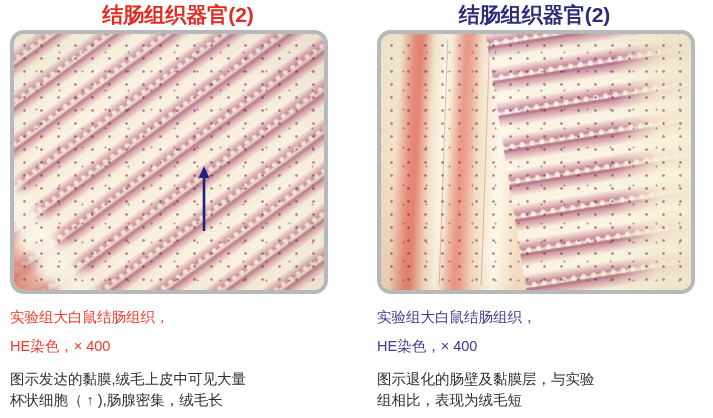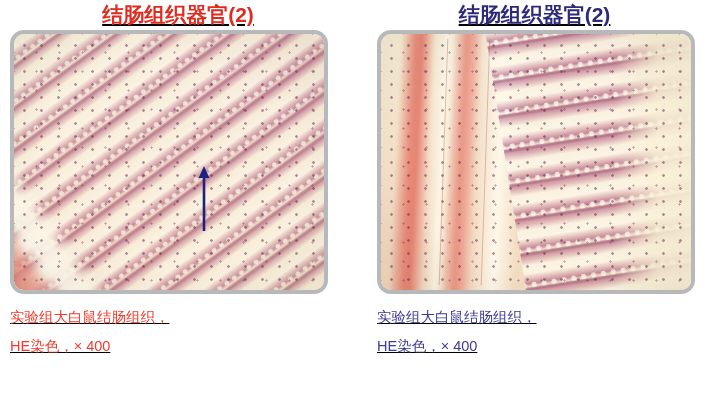--- a/index.html
+++ b/index.html
@@ -16,21 +16,20 @@
   }
   .board {
     display: flex;
     width: 713px;
     height: 418px;
   }
   .panel {
     width: 356px;
     position: relative;
     box-sizing: border-box;
-    text-decoration: underline;
   }
   .panel-right { width: 357px; }
 
   .panel-title {
     text-align: center;
     font-size: 21px;
     font-weight: bold;
     letter-spacing: 0px;
     line-height: 28px;
     height: 30px;
@@ -308,20 +307,22 @@
         <svg class="arrow-annot" viewBox="0 0 14 66">
           <line x1="7" y1="66" x2="7" y2="10" stroke="#1f2180" stroke-width="2.6"></line>
           <polygon points="7,1 12.4,13 1.6,13" fill="#1f2180"></polygon>
         </svg>
       </div>
     </div>
 
     <div class="caption caption-left">实验组大白鼠结肠组织，
 HE染色，× 400</div>
 
+    <div class="description">图示发达的黏膜,绒毛上皮中可见大量
+杯状细胞（ ↑ ),肠腺密集，绒毛长</div>
   </div>
 
   <div class="panel panel-right">
 
     <div class="panel-title title-right">结肠组织器官(2)</div>
 
     <div class="figure-wrap">
       <div class="slide">
         <div class="wash"></div>
         <div class="wall-band w1"></div>
@@ -335,15 +336,17 @@
         <div class="goblets-v"></div>
         <div class="lumen-fade"></div>
         <div class="nuclei"></div>
         <div class="vignette"></div>
       </div>
     </div>
 
     <div class="caption caption-right">实验组大白鼠结肠组织，
 HE染色，× 400</div>
 
+    <div class="description">图示退化的肠壁及黏膜层，与实验
+组相比，表现为绒毛短</div>
   </div>
 
 </div>
 
 </body></html>

